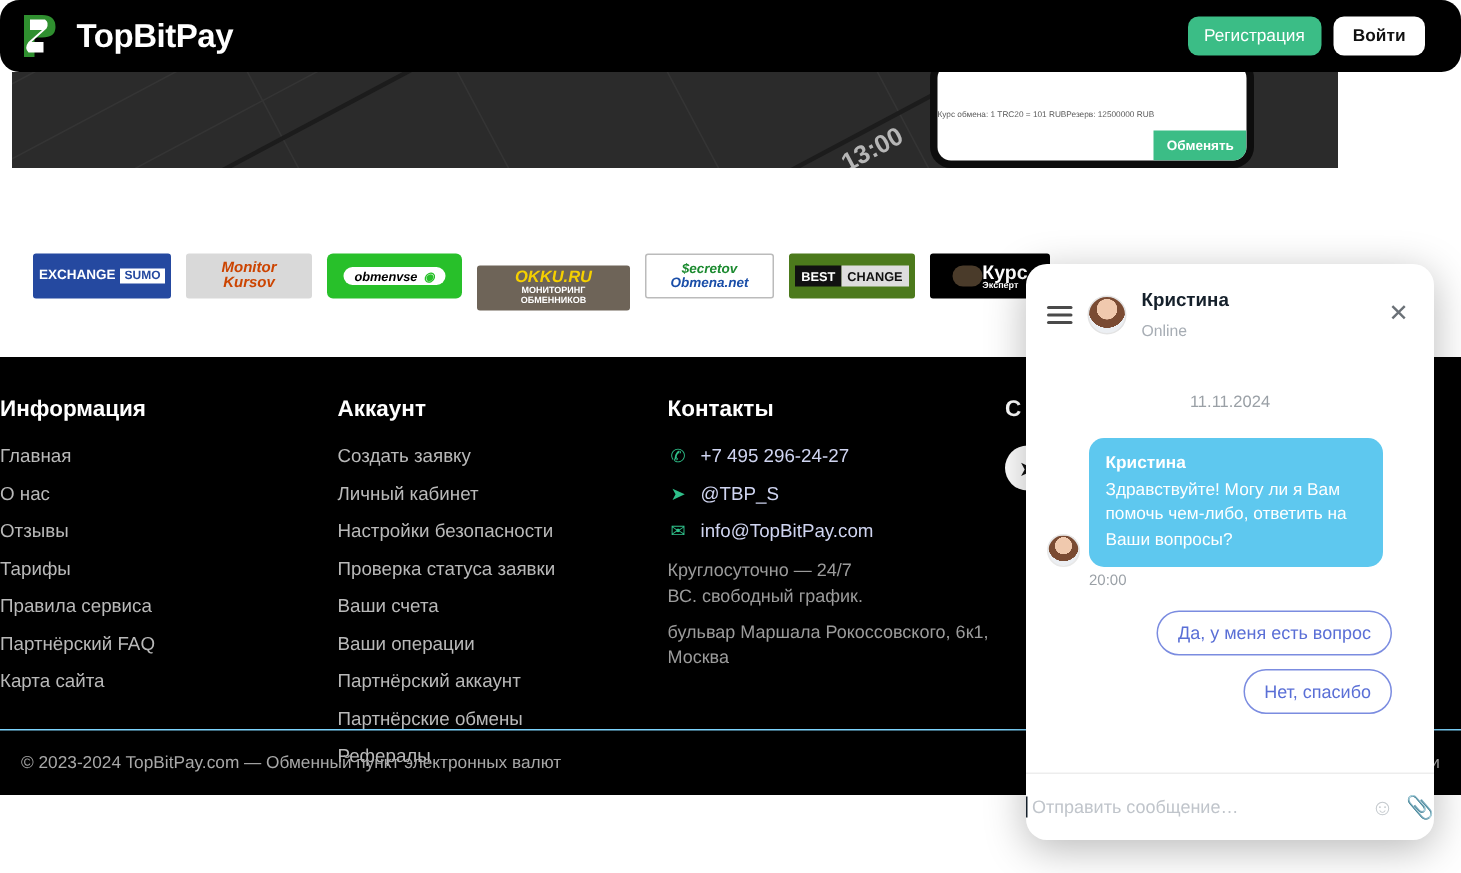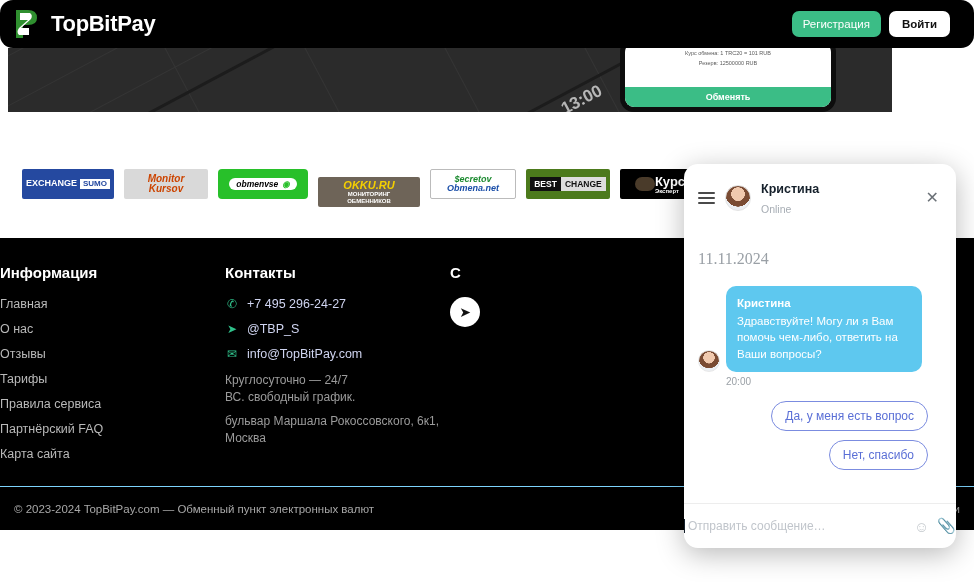--- a/index.html
+++ b/index.html
@@ -52,21 +52,21 @@
   .hero-time {
     position:absolute; color:#cfcfcf; font-size:17px; font-weight:bold;
     transform:rotate(-28deg); white-space:nowrap; opacity:.85;
   }
   .phone {
     position:absolute; top:-10px; left:612px; width:216px; height:74px;
     background:#0d0d0d; border-radius:14px; padding:5px;
   }
   .phone-screen {
     width:100%; height:100%; background:#fff; border-radius:9px;
-    display:flex; flex-direction:column; align-items:center;
+    display:flex; flex-direction:row; align-items:center;
     justify-content:flex-start; padding-top:7px; overflow:hidden;
   }
   .rate-line { font-size:5.5px; color:#5a5a5a; margin-bottom:4px; white-space:nowrap; }
   .exchange-btn {
     margin-top:auto; width:100%; background:#3bbd86; color:#fff;
     font-size:9px; font-weight:bold; text-align:center; padding:5px 0;
     border:none; cursor:pointer;
   }
 
   
@@ -134,21 +134,21 @@
     position:absolute; bottom:0; left:0; width:974px; height:44px;
     border-top:1px solid #7dd3fc;
     display:flex; align-items:center; padding:0 14px;
     font-size:11.5px; color:#a8a8a8;
   }
   .fb-links { margin-left:auto; display:flex; gap:14px; padding-right:0; }
   .fb-links a { color:#a8a8a8; text-decoration:none; cursor:pointer; white-space:nowrap; }
 
   
   .chat {
-    position:absolute; top:164px; left:684px; width:272px; height:384px;
+    position:absolute; top:176px; left:684px; width:272px; height:384px;
     background:#fff; border-radius:14px;
     box-shadow:0 6px 28px rgba(0,0,0,.28);
     display:flex; flex-direction:column; overflow:hidden;
   }
   .chat-header {
     display:flex; align-items:center; gap:10px; padding:14px 14px 10px 14px;
   }
   .burger { width:17px; display:flex; flex-direction:column; gap:3px; cursor:pointer; flex:none;}
   .burger i { display:block; height:2px; background:#4a4a4a; border-radius:1px;}
   .avatar {
@@ -157,21 +157,21 @@
     border:1px solid #e3e3e3;
   }
   .chat-who { line-height:1.25; }
   .chat-name { font-size:12.5px; font-weight:bold; color:#15202b; }
   .chat-status { font-size:10.5px; color:#a7adb4; }
   .chat-close {
     margin-left:auto; font-size:16px; color:#6b7177; cursor:pointer;
     line-height:1; padding:2px 3px;
   }
   .chat-body { flex:1; padding:10px 14px 0 14px; overflow:hidden; }
-  .chat-date { text-align:left; font-size:16px; color:#9aa0a6; margin:12px 0 18px 0;font-family:Liberation Serif, serif; }
+  .chat-date { text-align:center; font-size:11px; color:#9aa0a6; margin:12px 0 18px 0; }
   .msg-row { display:flex; align-items:flex-end; gap:6px; }
   .msg-avatar {
     width:22px;height:22px;border-radius:50%;flex:none;
     background:radial-gradient(circle at 50% 34%, #f0c9ae 0 34%, #7a4b33 35% 62%, #eceff3 63%);
     border:1px solid #e8e8e8;
   }
   .bubble {
     background:#5ec8ef; color:#fff; border-radius:10px;
     padding:9px 11px; font-size:11.5px; line-height:1.45; max-width:196px;
   }
@@ -291,20 +291,32 @@
         <div class="fcol-title">Информация</div>
         <a class="flink">Главная</a>
         <a class="flink">О нас</a>
         <a class="flink">Отзывы</a>
         <a class="flink">Тарифы</a>
         <a class="flink">Правила сервиса</a>
         <a class="flink">Партнёрский FAQ</a>
         <a class="flink">Карта сайта</a>
       </div>
 
+      <div class="fcol c2">
+        <div class="fcol-title">Аккаунт</div>
+        <a class="flink">Создать заявку</a>
+        <a class="flink">Личный кабинет</a>
+        <a class="flink">Настройки безопасности</a>
+        <a class="flink">Проверка статуса заявки</a>
+        <a class="flink">Ваши счета</a>
+        <a class="flink">Ваши операции</a>
+        <a class="flink">Партнёрский аккаунт</a>
+        <a class="flink">Партнёрские обмены</a>
+        <a class="flink">Рефералы</a>
+      </div>
 
       <div class="fcol c3">
         <div class="fcol-title">Контакты</div>
         <div class="contact-row">
           <span class="c-ico">✆</span>
           <span>+7 495 296-24-27</span>
         </div>
         <div class="contact-row">
           <span class="c-ico">➤</span>
           <span>@TBP_S</span>

